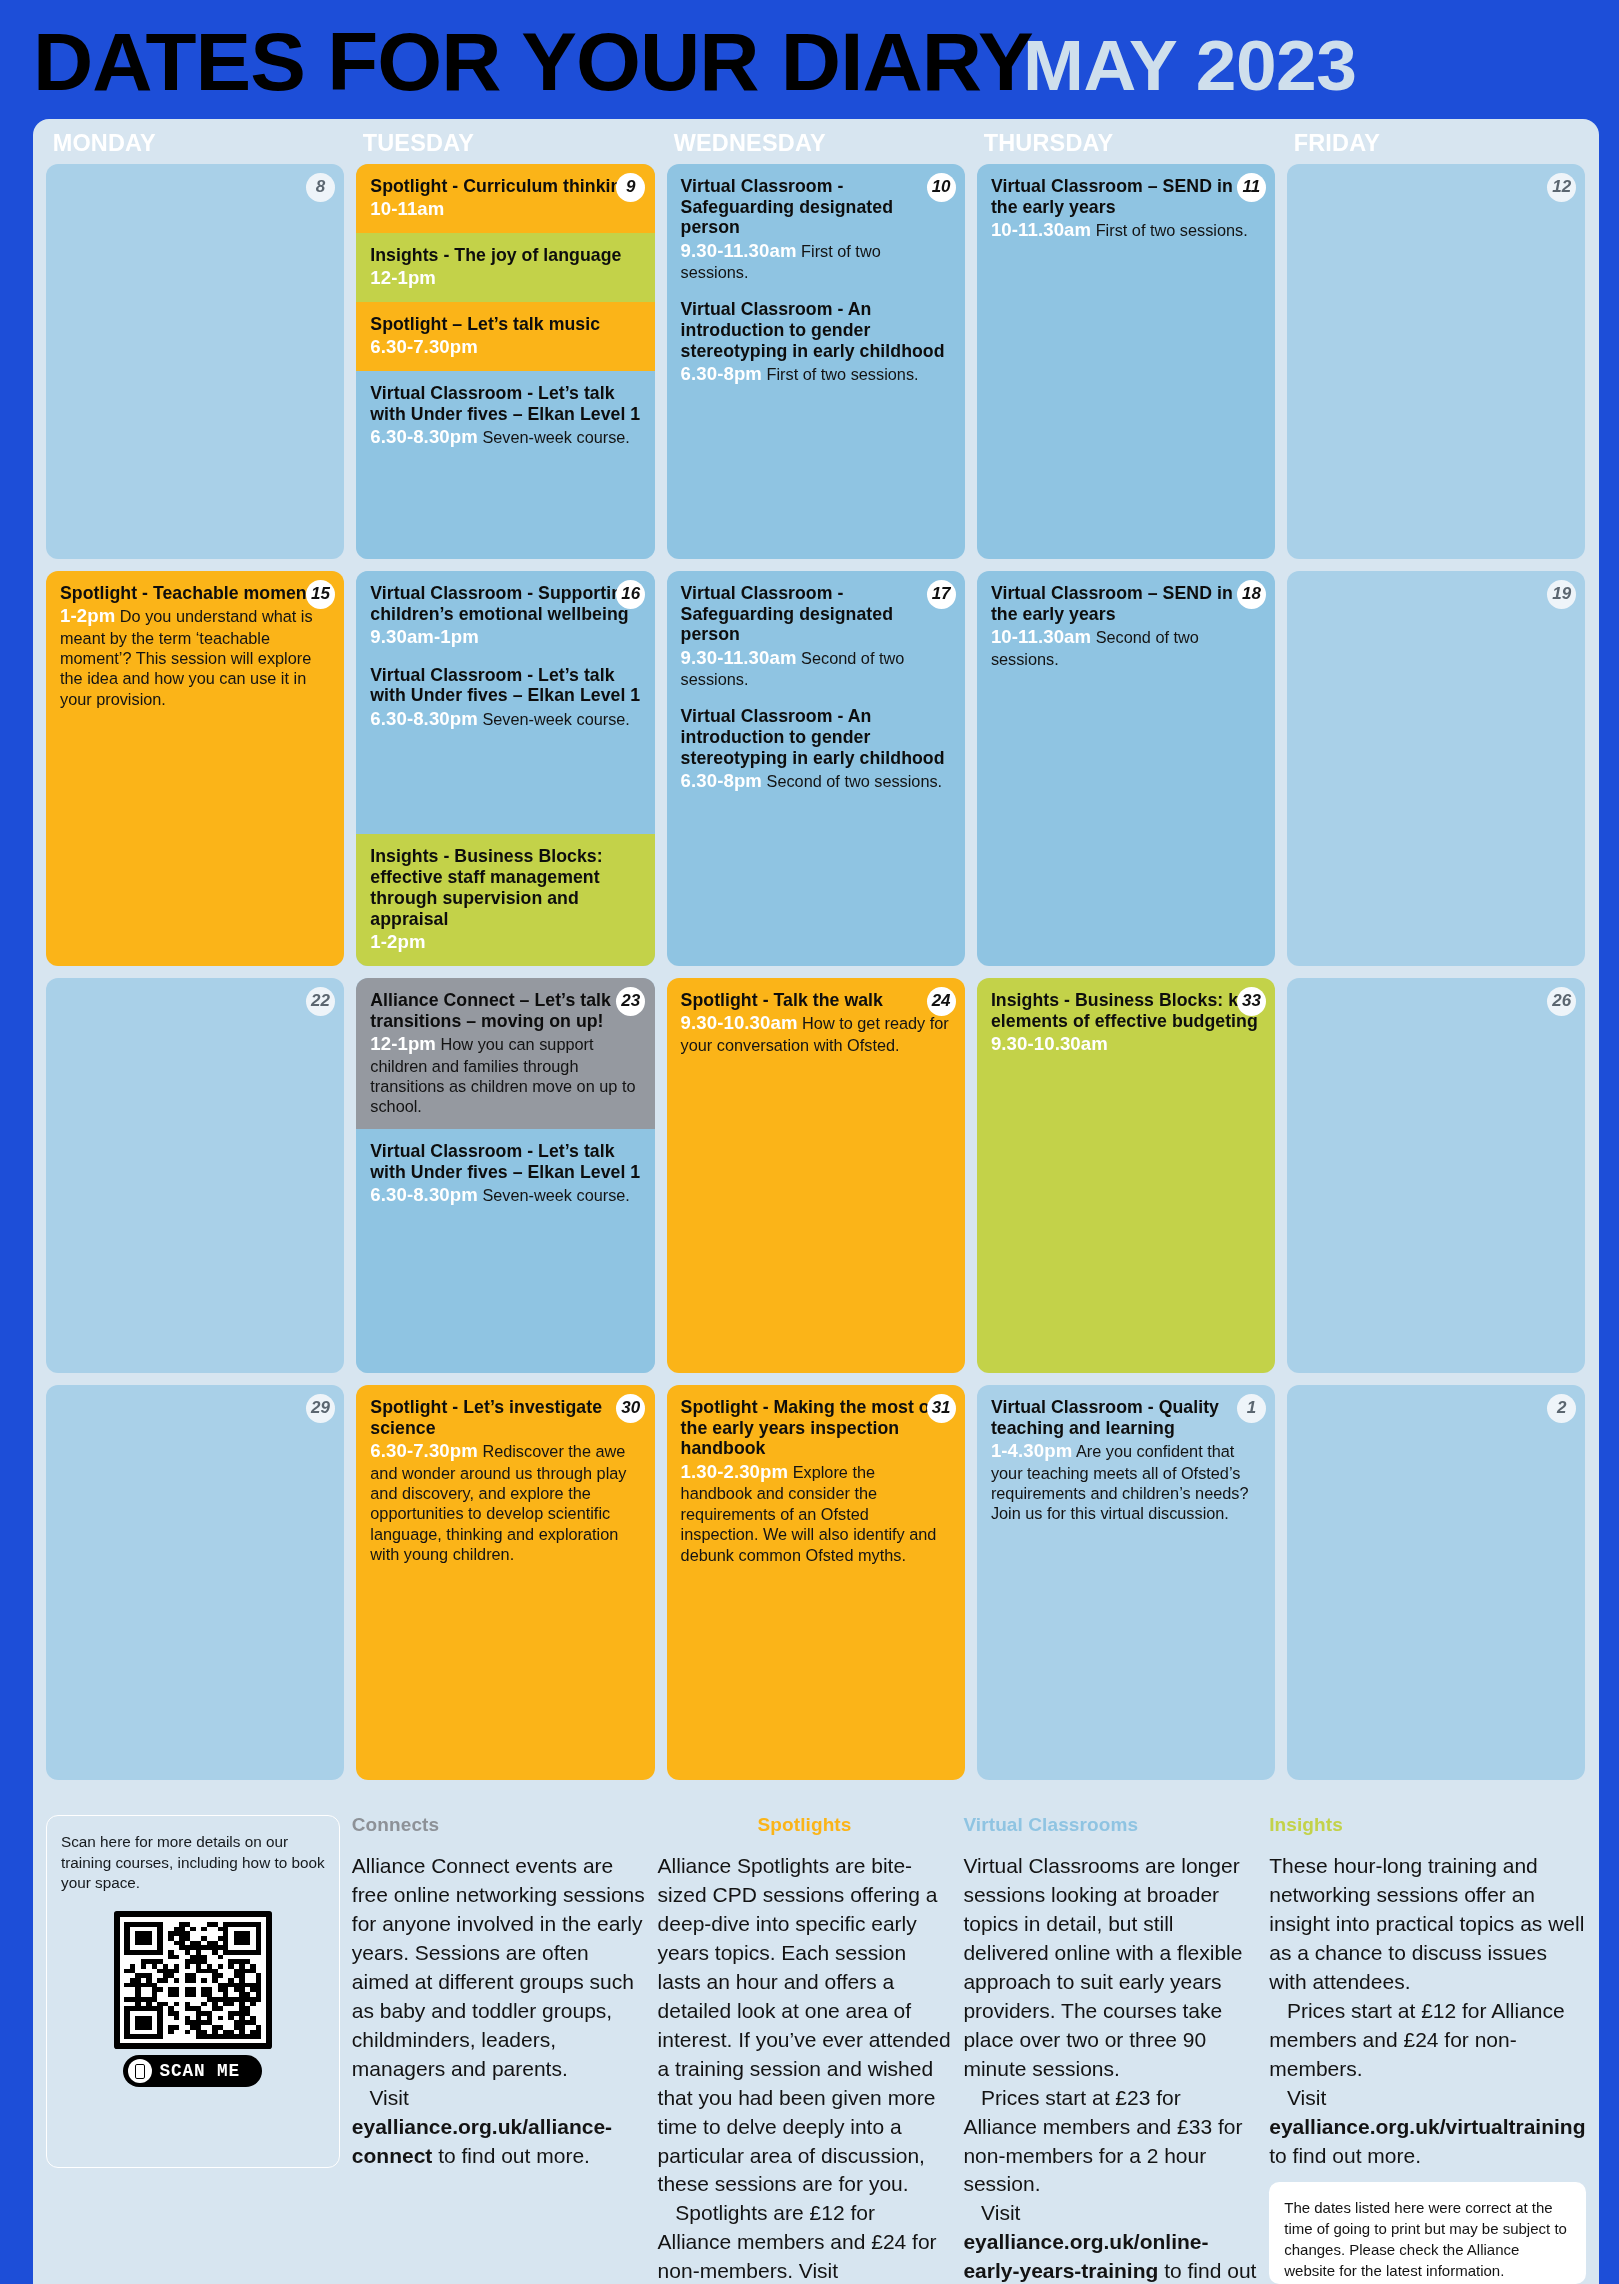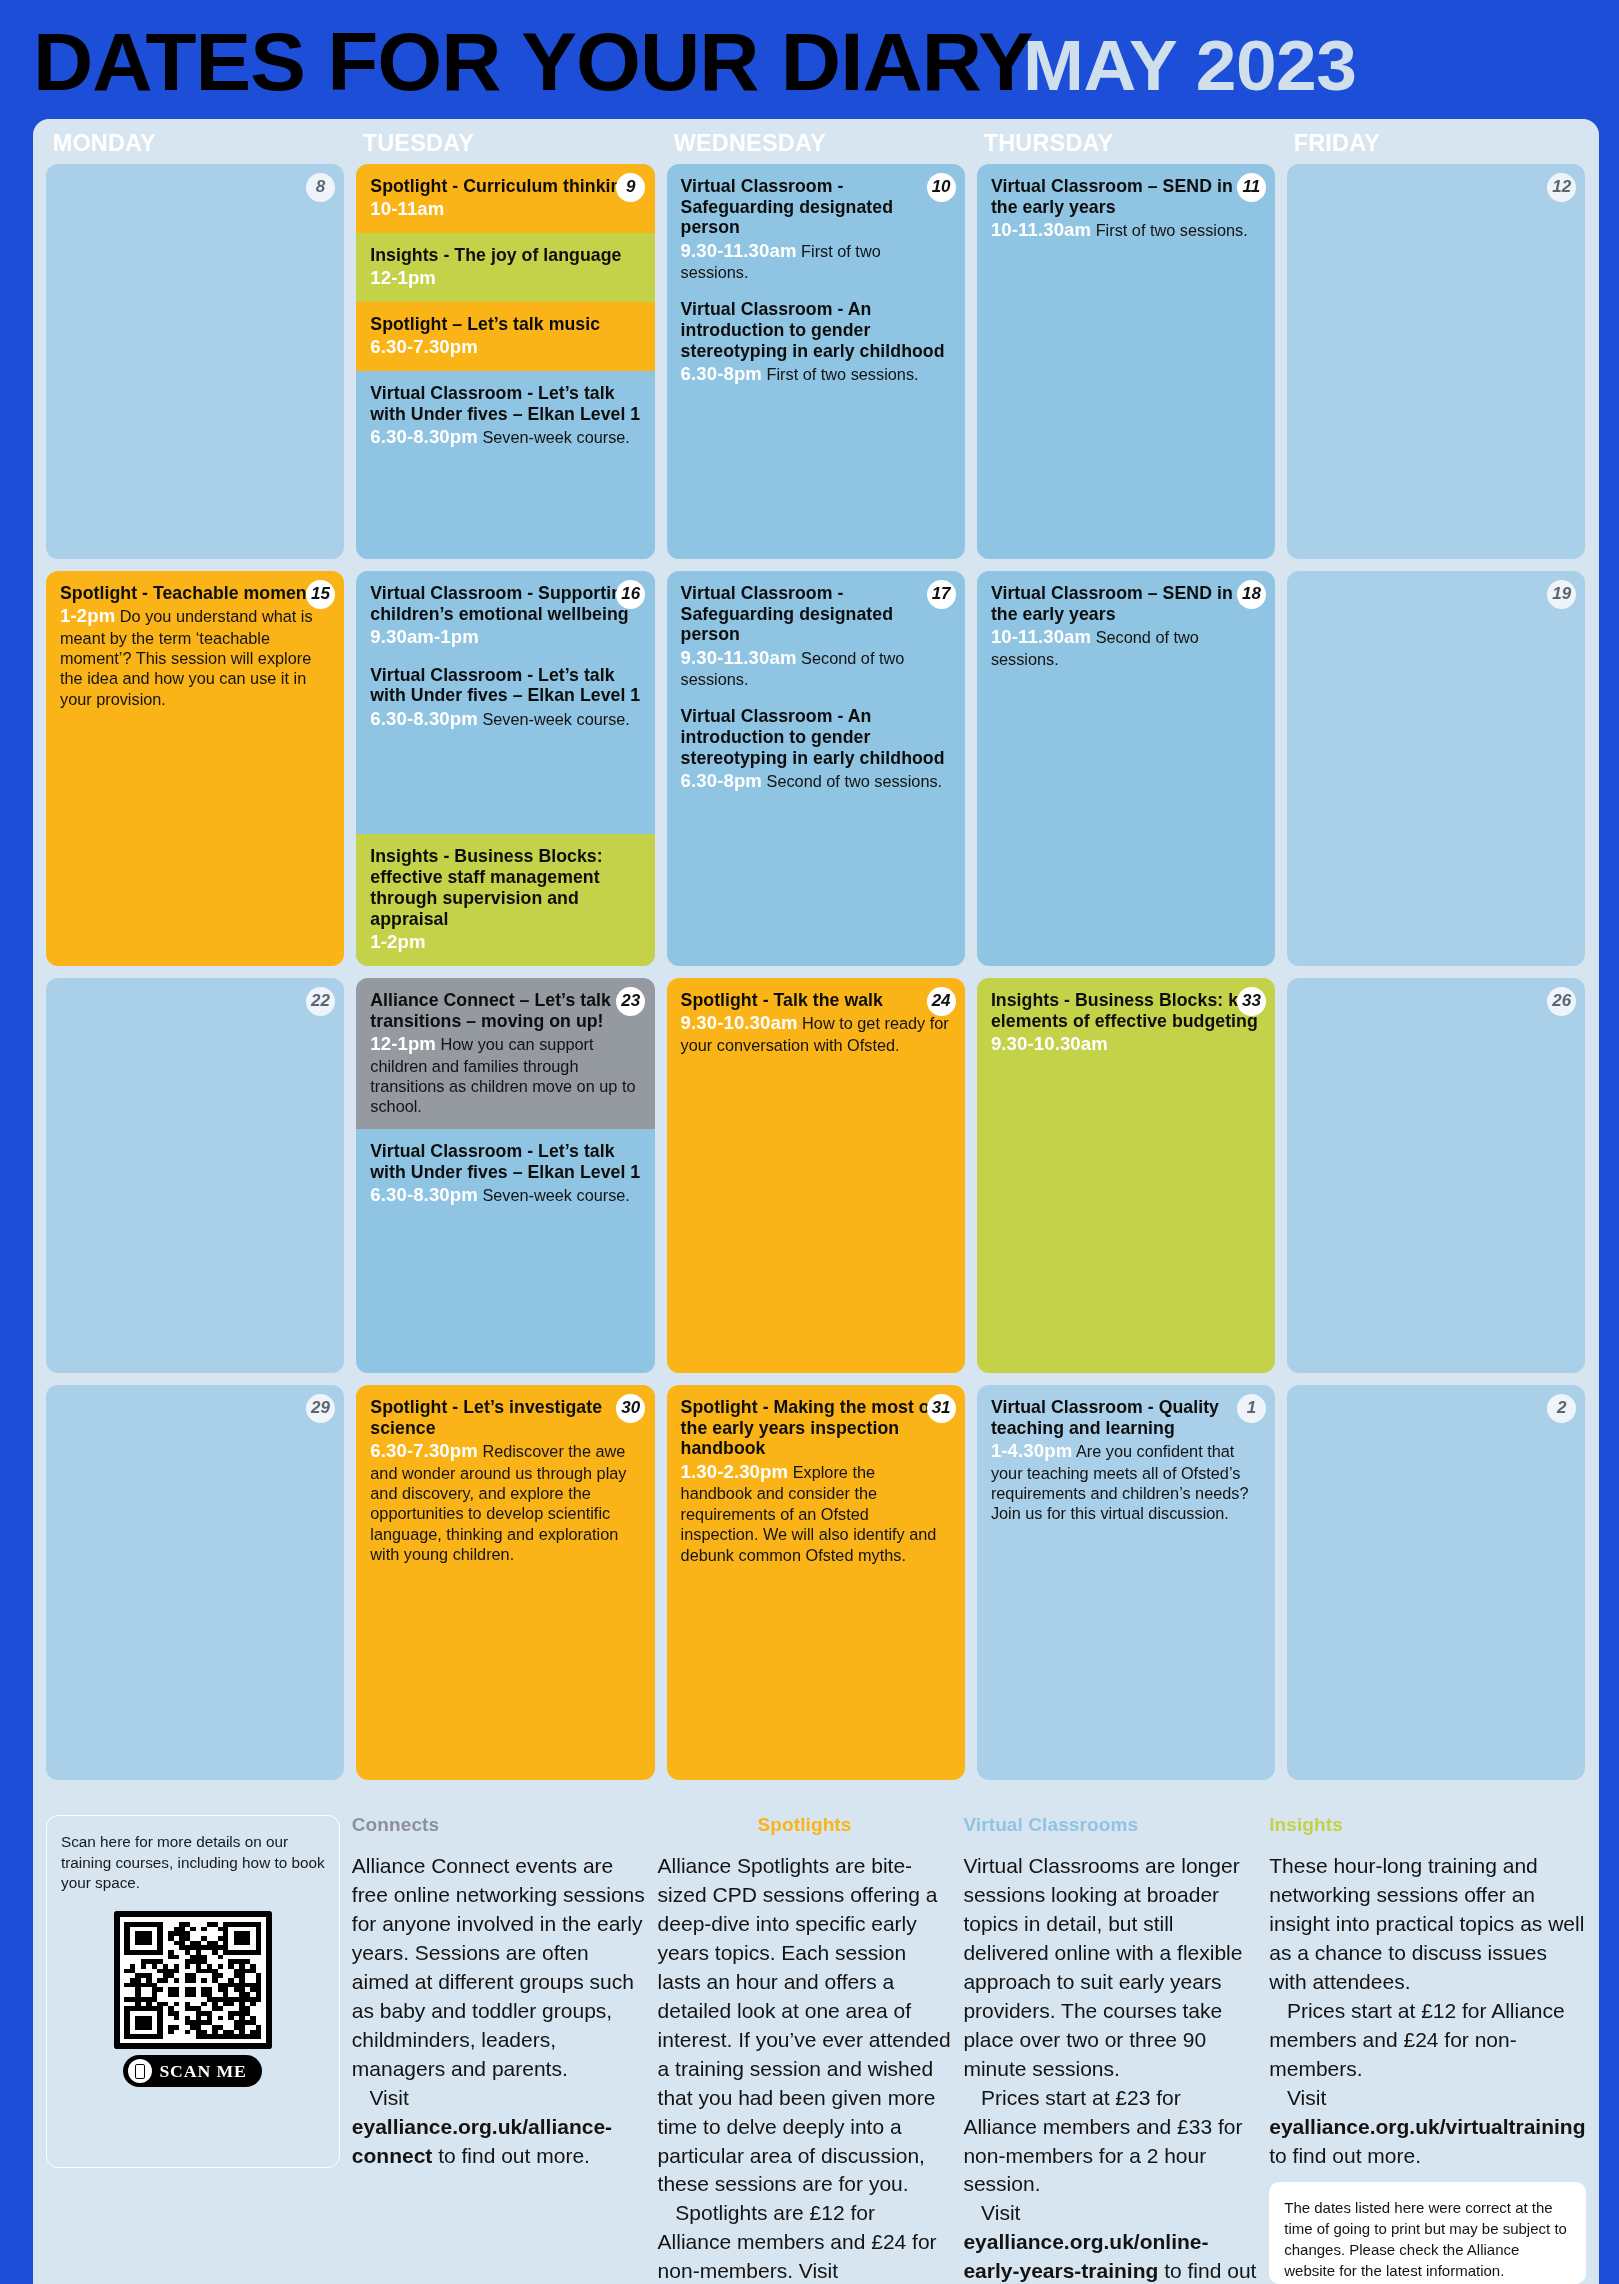--- a/index.html
+++ b/index.html
@@ -207,21 +207,21 @@
   .scanme .phone-circle {
     width: 24px; height: 24px; border-radius: 50%;
     background: #ffffff; display: flex; align-items: center; justify-content: center;
     flex: 0 0 auto;
   }
   .scanme .phone-body {
     width: 9.3px; height: 15px; border: 1.4px solid #000; border-radius: 1.9px;
   }
   .scanme .scanme-label {
     color: #ffffff;
-    font-family: Liberation Serif, serif;
+    font-family: Liberation Mono, monospace;
     font-weight: 700;
     font-size: 17.7px;
     letter-spacing: 0.9px;
     margin-left: 7.4px;
   }
 
   .cat-head {
     font-family: "Liberation Sans Narrow", "Liberation Sans", sans-serif;
     font-weight: 700;
     font-size: 19px;

